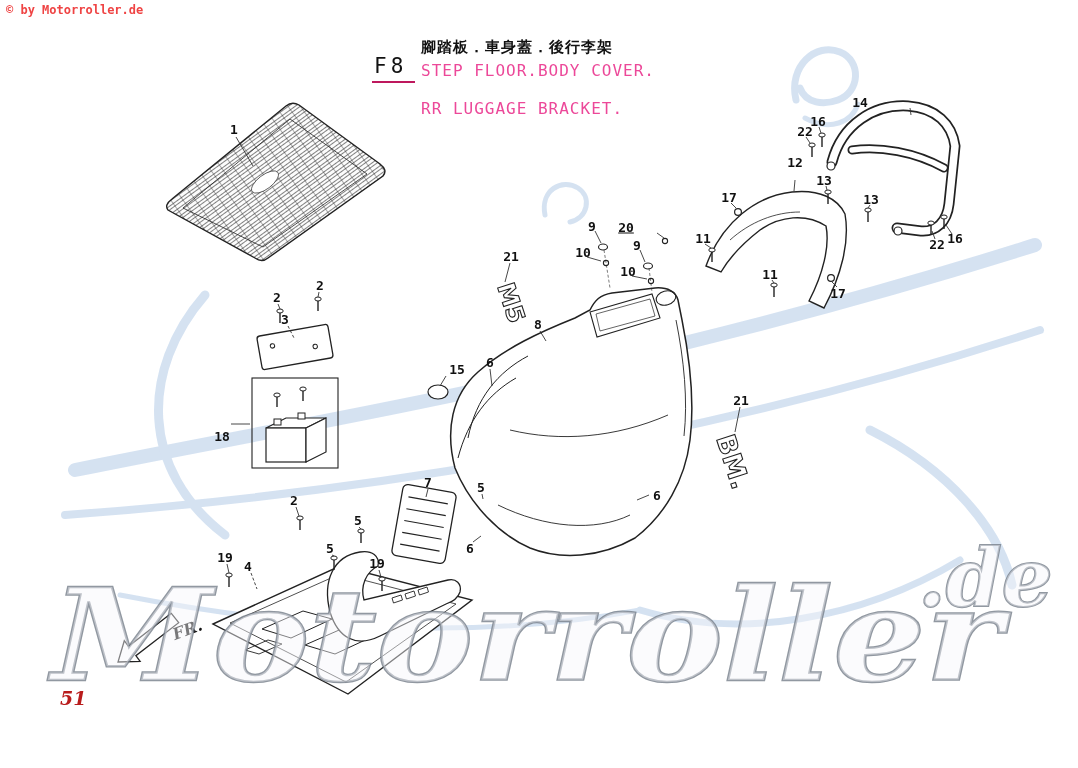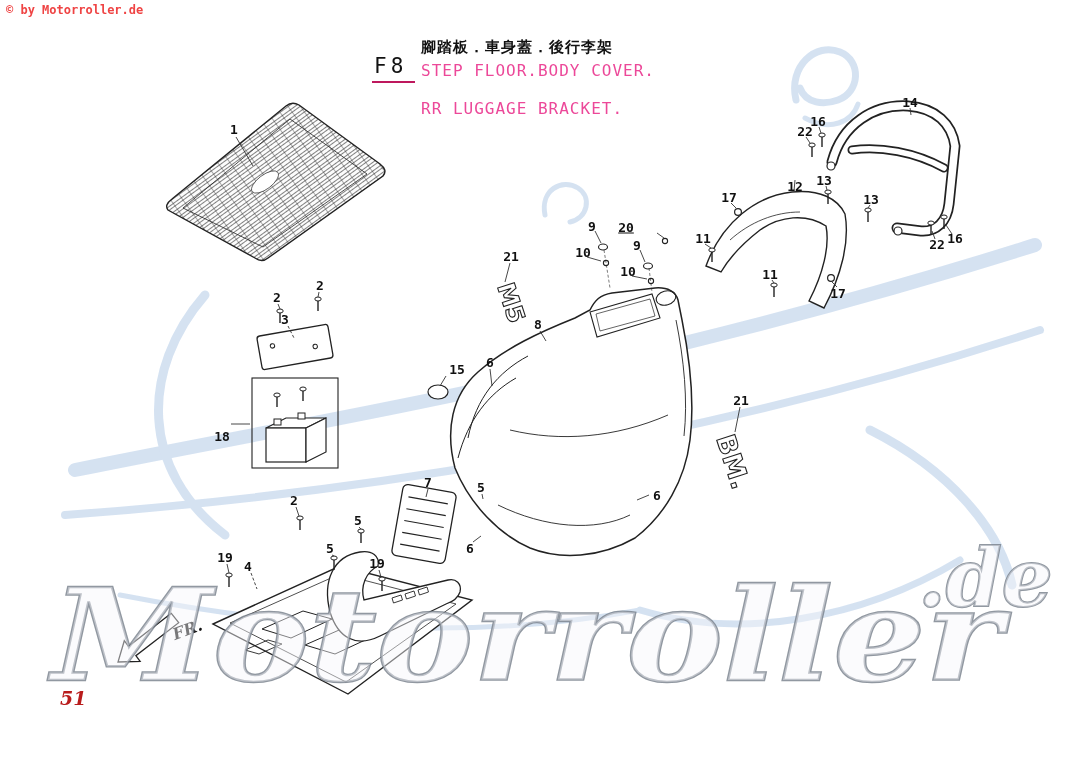--- a/index.html
+++ b/index.html
@@ -232,26 +232,26 @@
       <span class="callout" style="left: 592px; top: 226px;">9</span>
       <span class="callout" style="left: 583px; top: 252px;">10</span>
       <span class="callout" style="left: 637px; top: 245px;">9</span>
       <span class="callout" style="left: 628px; top: 271px;">10</span>
       <span class="callout" style="left: 626px; top: 227px; text-decoration: underline;">20</span>
       <span class="callout" style="left: 657px; top: 495px;">6</span>
       <span class="callout" style="left: 470px; top: 548px;">6</span>
       <span class="callout" style="left: 741px; top: 400px;">21</span>
       <span class="callout" style="left: 703px; top: 238px;">11</span>
       <span class="callout" style="left: 770px; top: 274px;">11</span>
-      <span class="callout" style="left: 795px; top: 186px;">12</span>
+      <span class="callout" style="left: 795px; top: 162px;">12</span>
       <span class="callout" style="left: 729px; top: 197px;">17</span>
       <span class="callout" style="left: 838px; top: 293px;">17</span>
       <span class="callout" style="left: 824px; top: 180px;">13</span>
       <span class="callout" style="left: 871px; top: 199px;">13</span>
-      <span class="callout" style="left: 910px; top: 102px;">14</span>
+      <span class="callout" style="left: 860px; top: 102px;">14</span>
       <span class="callout" style="left: 818px; top: 121px;">16</span>
       <span class="callout" style="left: 805px; top: 131px;">22</span>
       <span class="callout" style="left: 937px; top: 244px;">22</span>
       <span class="callout" style="left: 955px; top: 238px;">16</span>
     </div>
 
   <svg id="wmtext" width="1078" height="768" viewBox="0 0 1078 768">
     <text x="52" y="680" textLength="950" lengthAdjust="spacingAndGlyphs" font-family="DejaVu Serif, serif" font-style="italic" font-weight="bold" font-size="128" fill="rgba(246,247,250,0.45)" stroke="rgba(118,126,138,0.8)" stroke-width="2.5" paint-order="stroke">Motorroller</text>
     <text x="918" y="606" font-family="DejaVu Serif, serif" font-style="italic" font-weight="bold" font-size="80" fill="rgba(246,247,250,0.45)" stroke="rgba(118,126,138,0.8)" stroke-width="2.2" paint-order="stroke">.de</text>
   </svg>

